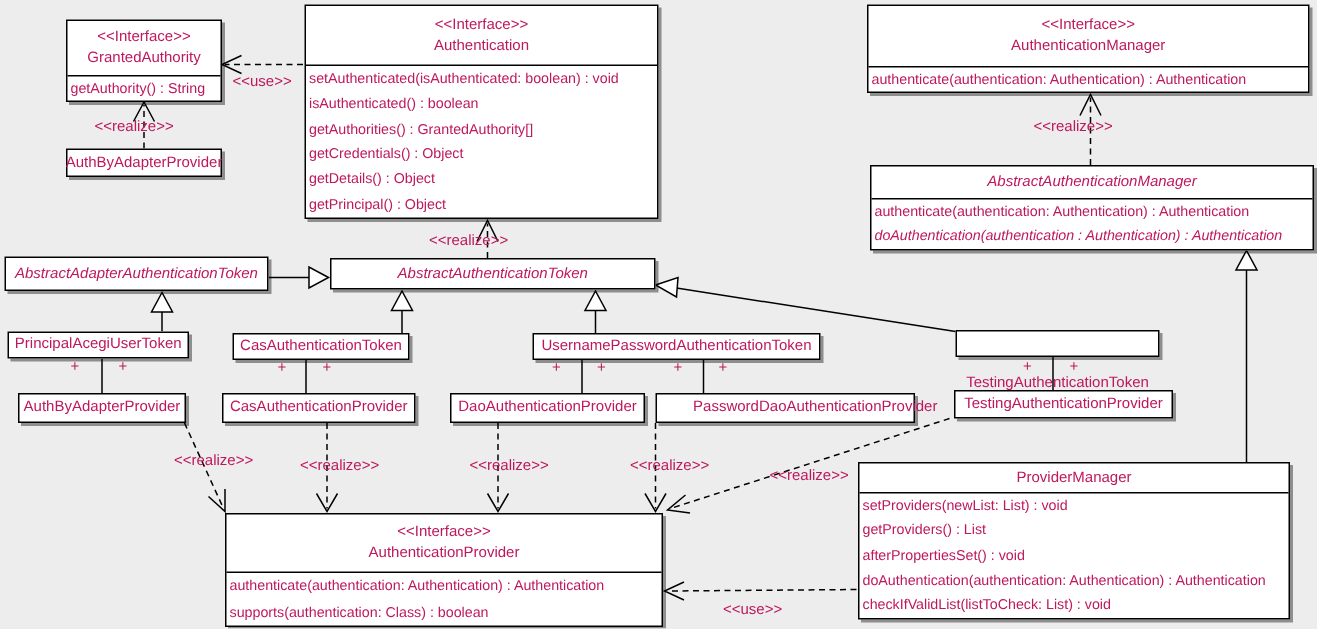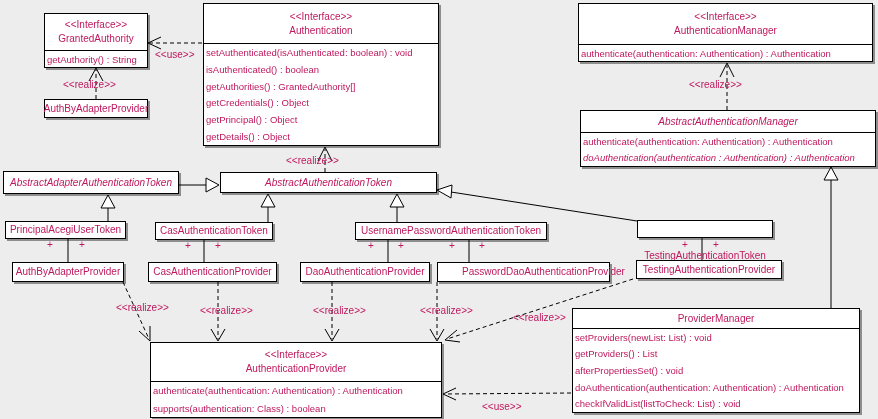--- a/index.html
+++ b/index.html
@@ -117,22 +117,22 @@
     <div class="uml-class" style="left: 203px; top: 3px; width: 236px; height: 143px;">
       <div class="cls-title" style="height: 39px;">
         <div>&lt;&lt;Interface&gt;&gt;</div>
         <div>Authentication</div>
       </div>
       <div class="cls-methods">
         <div class="m-line" style="height: 16.8333px;">setAuthenticated(isAuthenticated: boolean) : void</div>
         <div class="m-line" style="height: 16.8333px;">isAuthenticated() : boolean</div>
         <div class="m-line" style="height: 16.8333px;">getAuthorities() : GrantedAuthority[]</div>
         <div class="m-line" style="height: 16.8333px;">getCredentials() : Object</div>
+        <div class="m-line" style="height: 16.8333px;">getDetails() : Object</div>
         <div class="m-line" style="height: 16.8333px;">getPrincipal() : Object</div>
-        <div class="m-line" style="height: 16.8333px;">getDetails() : Object</div>
       </div>
     </div>
     <div class="uml-class" style="left: 578px; top: 3px; width: 295px; height: 59px;">
       <div class="cls-title" style="height: 40px;">
         <div>&lt;&lt;Interface&gt;&gt;</div>
         <div>AuthenticationManager</div>
       </div>
       <div class="cls-methods">
         <div class="m-line" style="height: 16px;">authenticate(authentication: Authentication) : Authentication</div>
       </div>

